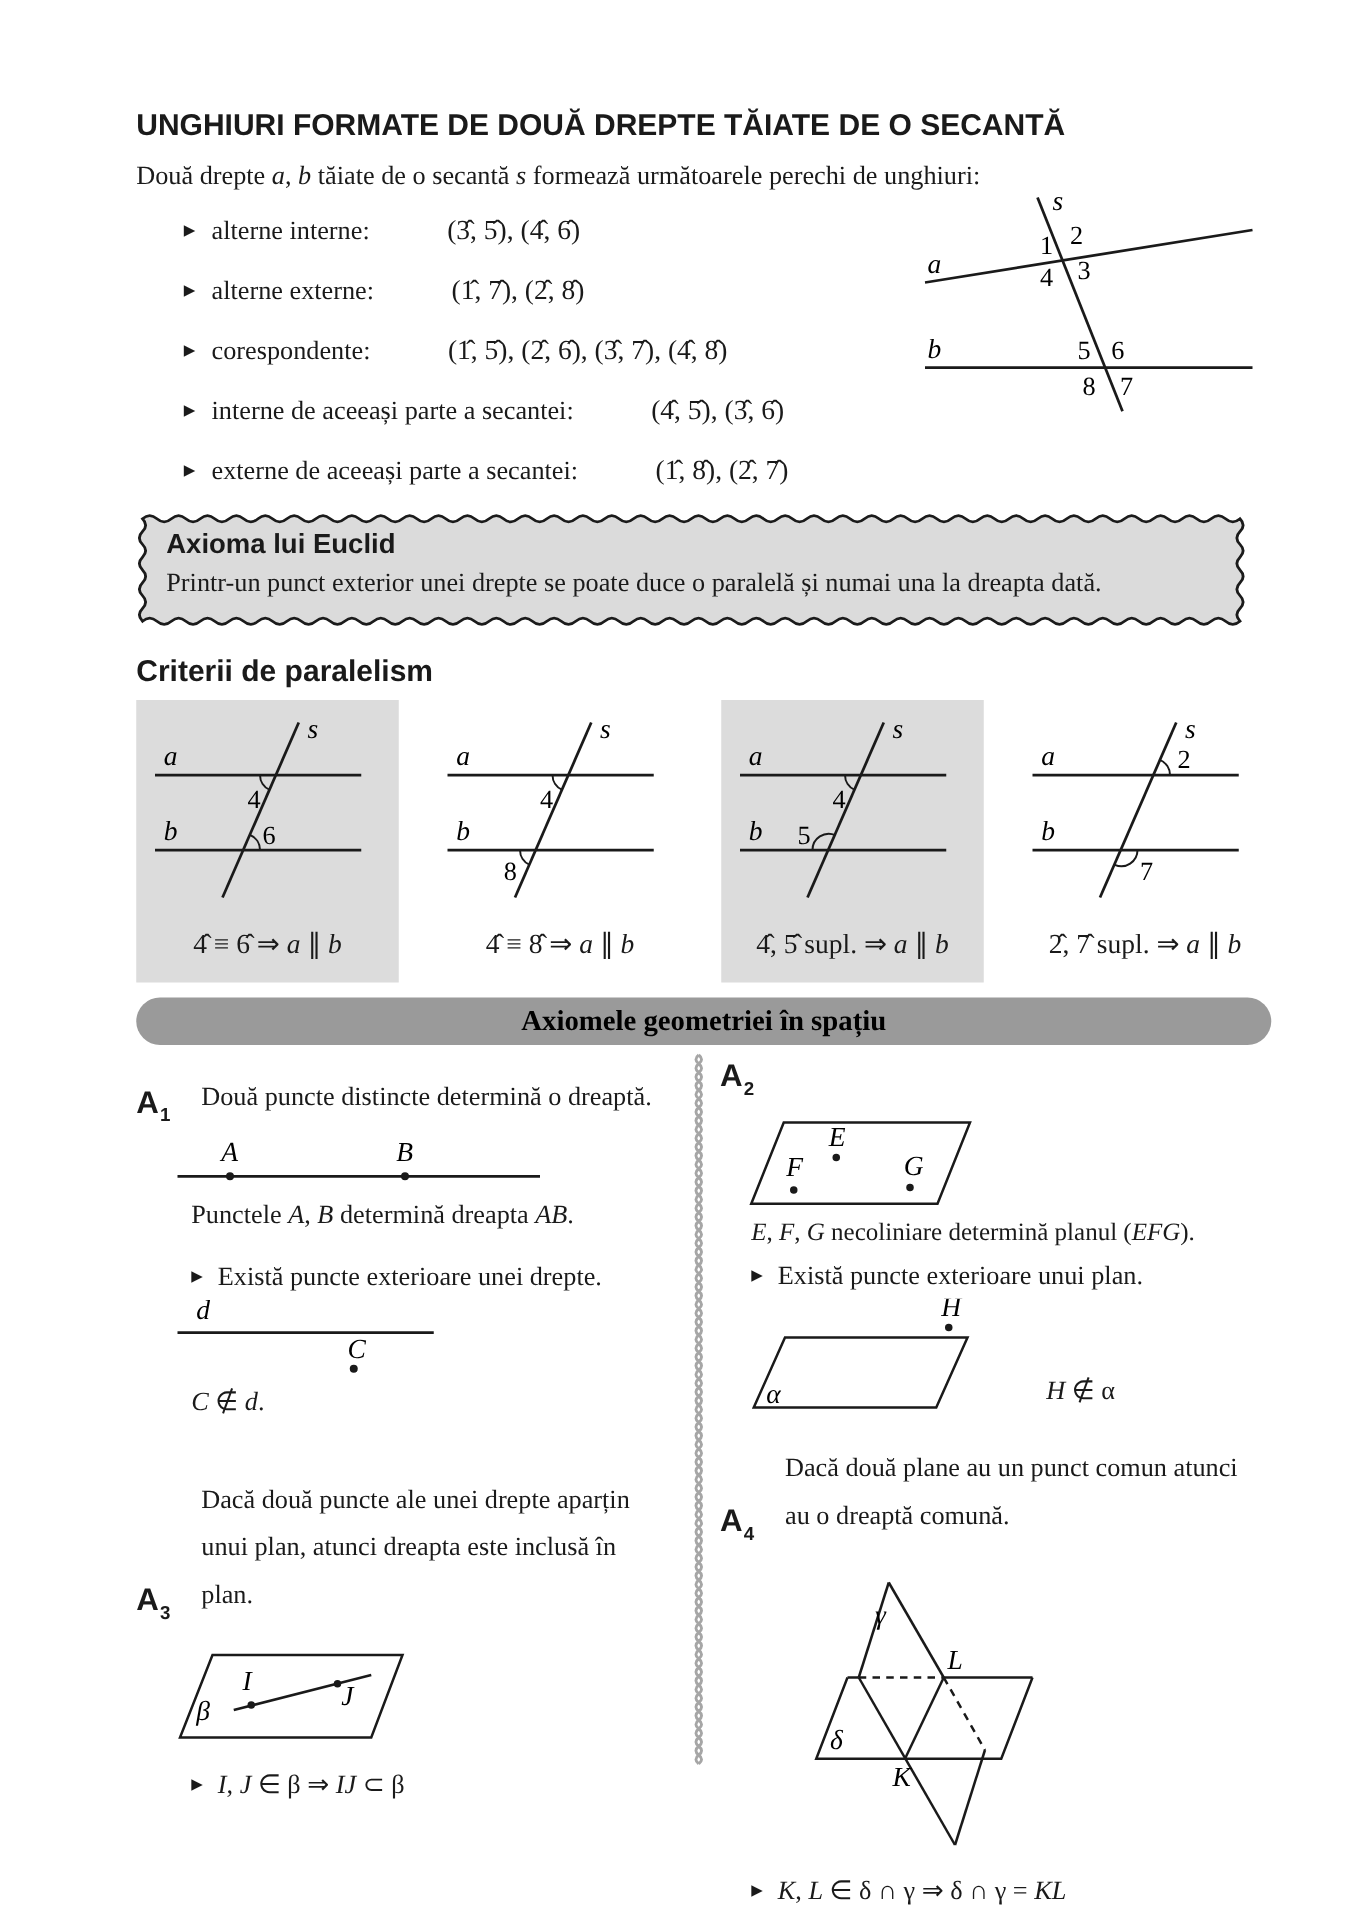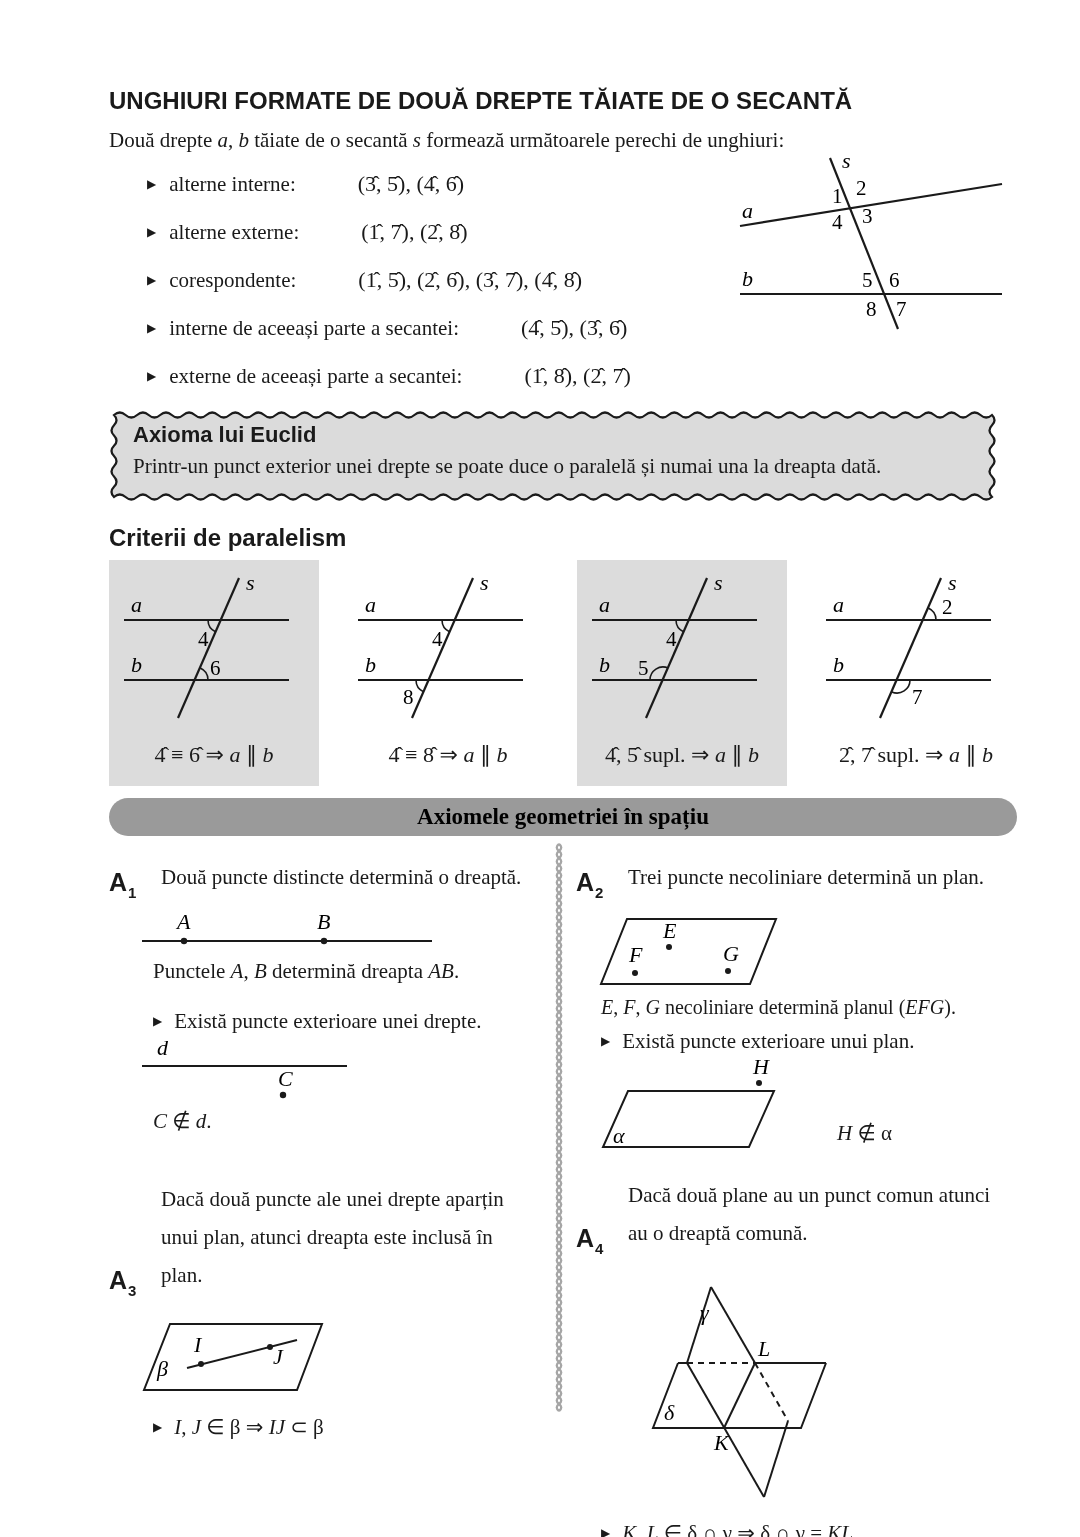--- a/index.html
+++ b/index.html
@@ -244,21 +244,20 @@
         <path id="braid1" fill="none" stroke="#a6a6a6" stroke-width="2.3" d="M7 2 q4.5 3.5 0 7 t0 7 t0 7 t0 7 t0 7 t0 7 t0 7 t0 7 t0 7 t0 7 t0 7 t0 7 t0 7 t0 7 t0 7 t0 7 t0 7 t0 7 t0 7 t0 7 t0 7 t0 7 t0 7 t0 7 t0 7 t0 7 t0 7 t0 7 t0 7 t0 7 t0 7 t0 7 t0 7 t0 7 t0 7 t0 7 t0 7 t0 7 t0 7 t0 7 t0 7 t0 7 t0 7 t0 7 t0 7 t0 7 t0 7 t0 7 t0 7 t0 7 t0 7 t0 7 t0 7 t0 7 t0 7 t0 7 t0 7 t0 7 t0 7 t0 7 t0 7 t0 7 t0 7 t0 7 t0 7 t0 7 t0 7 t0 7 t0 7 t0 7 t0 7 t0 7 t0 7 t0 7 t0 7 t0 7 t0 7 t0 7 t0 7 t0 7 t0 7"></path>
         <path id="braid2" fill="none" stroke="#a6a6a6" stroke-width="2.3" d="M7 2 q-4.5 3.5 0 7 t0 7 t0 7 t0 7 t0 7 t0 7 t0 7 t0 7 t0 7 t0 7 t0 7 t0 7 t0 7 t0 7 t0 7 t0 7 t0 7 t0 7 t0 7 t0 7 t0 7 t0 7 t0 7 t0 7 t0 7 t0 7 t0 7 t0 7 t0 7 t0 7 t0 7 t0 7 t0 7 t0 7 t0 7 t0 7 t0 7 t0 7 t0 7 t0 7 t0 7 t0 7 t0 7 t0 7 t0 7 t0 7 t0 7 t0 7 t0 7 t0 7 t0 7 t0 7 t0 7 t0 7 t0 7 t0 7 t0 7 t0 7 t0 7 t0 7 t0 7 t0 7 t0 7 t0 7 t0 7 t0 7 t0 7 t0 7 t0 7 t0 7 t0 7 t0 7 t0 7 t0 7 t0 7 t0 7 t0 7 t0 7 t0 7 t0 7 t0 7"></path>
       </svg>
     </div>
 
     <div>
 
       <div>
         <div class="axrow">
           <span class="axmark"><span>A</span><span class="axsub">2</span></span>
-          <p class="axtext">Trei puncte necoliniare determină un plan.</p>
         </div>
         <svg width="200" height="74" viewBox="0 0 200 74" style="margin:2px 0 0 23px;display:block">
           <polygon points="2,70 151,70 177,5 28,5" fill="none" stroke="#1a1a1a" stroke-width="2"></polygon>
           <text x="64" y="24" class="dlab">E</text>
           <circle cx="70" cy="33" r="3" fill="#1a1a1a"></circle>
           <text x="30" y="48" class="dlab">F</text>
           <circle cx="36" cy="59" r="3" fill="#1a1a1a"></circle>
           <text x="124" y="47" class="dlab">G</text>
           <circle cx="129" cy="57" r="3" fill="#1a1a1a"></circle>
         </svg>

